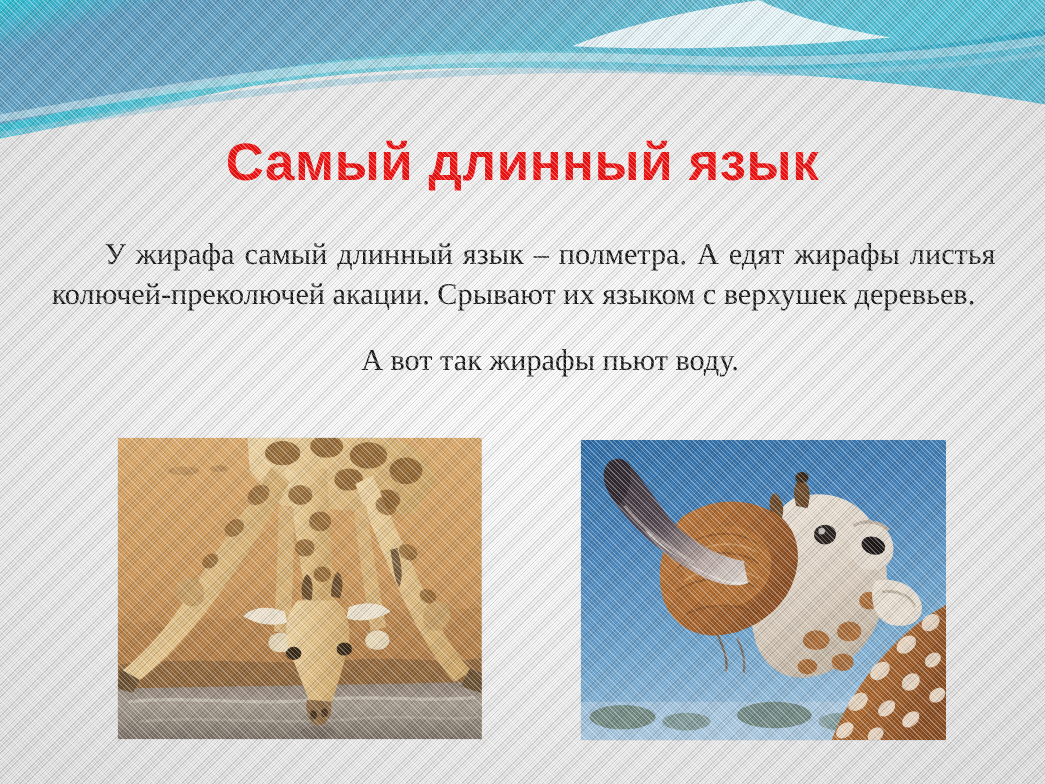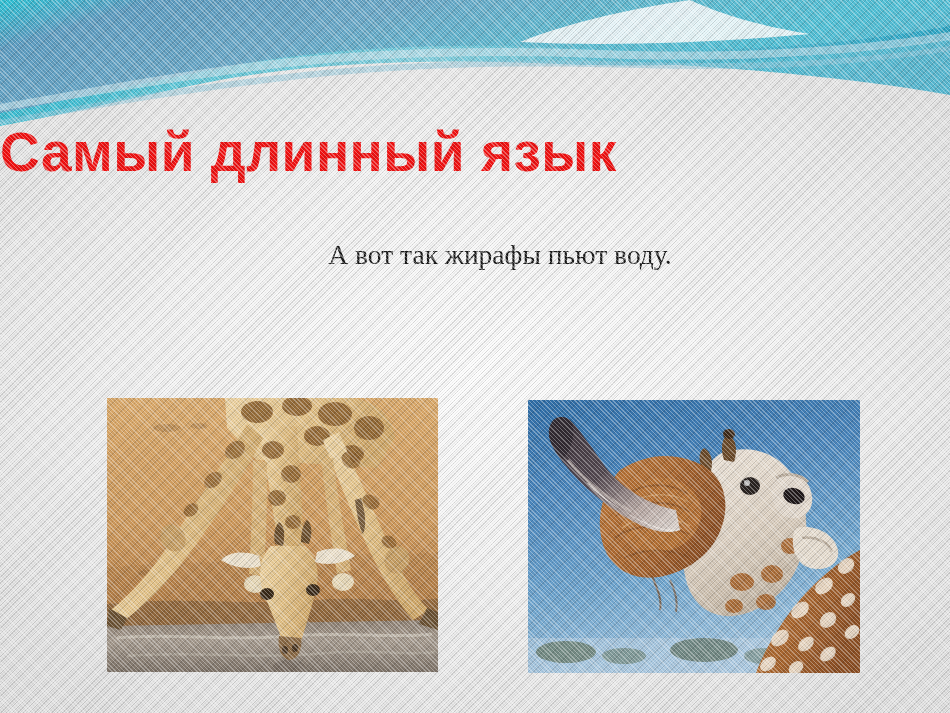--- a/index.html
+++ b/index.html
@@ -60,23 +60,24 @@
     overflow: hidden;
   }
   .wave-wrap svg { display: block; }
 
   
   .title {
     position: absolute;
     top: 124px;
     left: 0;
     width: 950px;
+    text-align: center;
     font-family: "Liberation Sans", "DejaVu Sans", sans-serif;
     font-weight: bold;
-    font-size: 55px;
+    font-size: 48px;
     line-height: 1.05;
     letter-spacing: 0.5px;
     color: #f31212;
     white-space: nowrap;
   }
 
   
   .body-block {
     position: absolute;
     top: 213px;
@@ -159,20 +160,21 @@
       <path d="M0,120 C80,106 170,88 270,76 C390,61 510,58 640,62 C770,66 870,58 950,46
                L950,51 C868,64 768,72 640,68 C512,64 393,67 275,82 C176,94 82,111 0,125 Z" fill="#8fc9dd" opacity="0.55"></path>
 
       <path d="M690,0 C720,14 760,26 810,34 C700,44 600,46 520,42 C560,26 620,10 690,0 Z" fill="#ffffff" opacity="0.85"></path>
     </svg>
   </div>
 
   <div class="title">Самый длинный язык</div>
 
   <div class="body-block">
+    <p class="para p1">У жирафа самый длинный язык – полметра. А едят жирафы листья колючей-преколючей акации. Срывают их языком с верхушек деревьев.</p>
     <p class="para p2">А вот так жирафы пьют воду.</p>
   </div>
 
   <div class="photo" id="photo-left">
     <svg viewBox="0 0 331 274" preserveAspectRatio="none" xmlns="http://www.w3.org/2000/svg">
       <defs>
         <linearGradient id="ground" x1="0" y1="0" x2="0" y2="1">
           <stop offset="0%" stop-color="#dcab6c"></stop>
           <stop offset="45%" stop-color="#cf9a5c"></stop>
           <stop offset="75%" stop-color="#b8814a"></stop>

